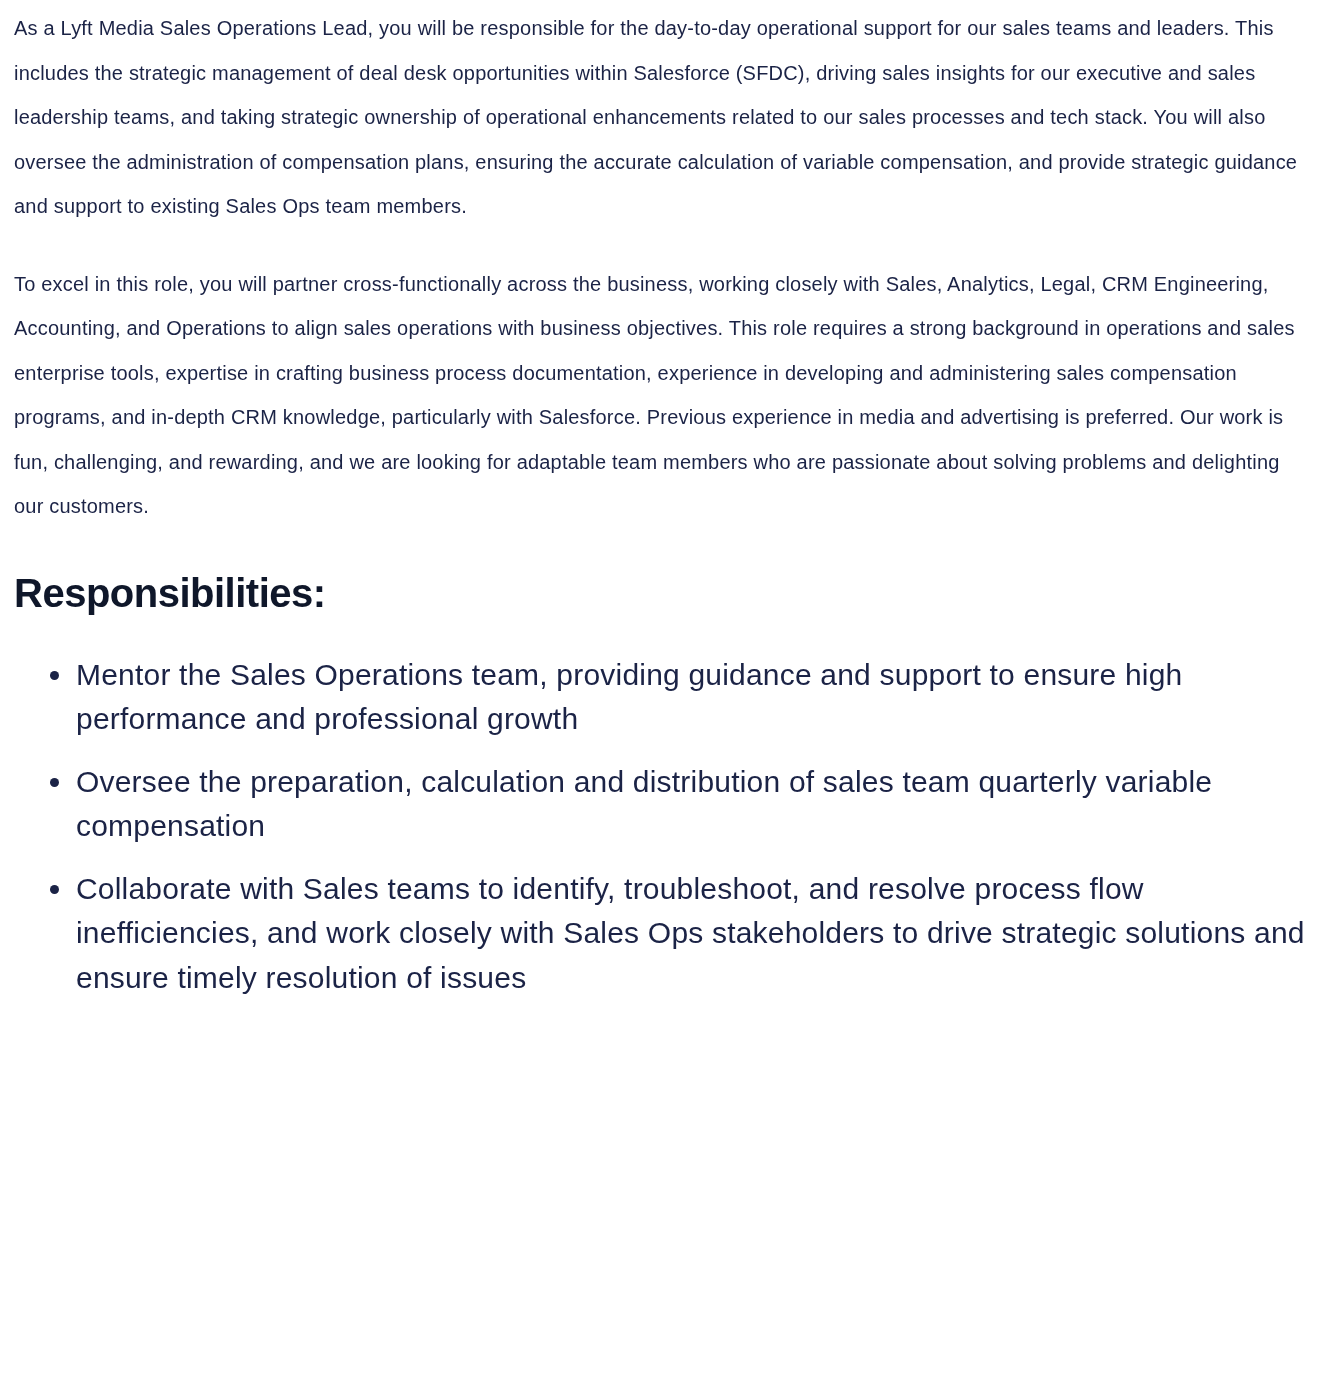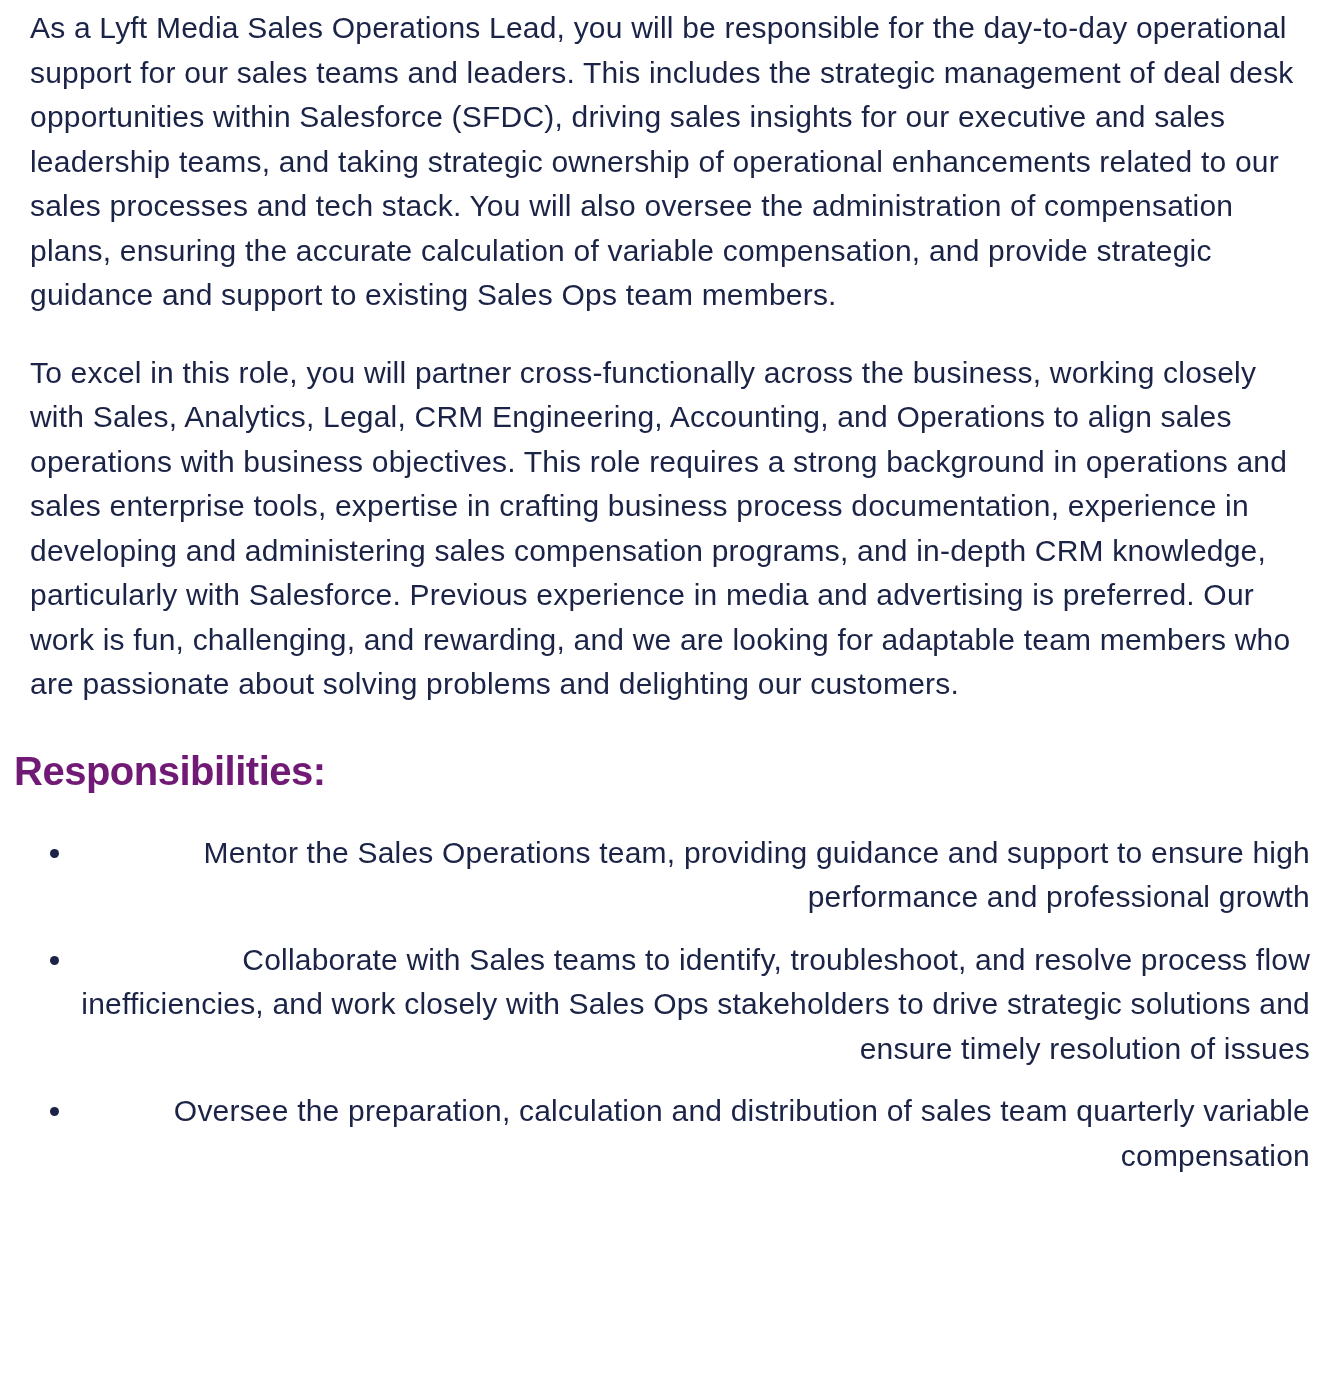--- a/index.html
+++ b/index.html
@@ -10,40 +10,39 @@
   body {
     width: 1332px;
     height: 1392px;
     box-sizing: border-box;
     padding: 6px 22px 0 14px;
     font-family: "Liberation Sans", "DejaVu Sans", sans-serif;
     color: #1b2346;
     overflow: hidden;
   }
   .jd-paragraph {
-    margin: 0 0 33px 16px;
-    font-size: 30px;
+    margin: 0 0 33px 0;
+    font-size: 20px;
     line-height: 44.5px;
     letter-spacing: 0.2px;
     max-width: 1296px;
   }
   .jd-heading {
     margin: 40px 0 36px 0;
     font-size: 40px;
     line-height: 48px;
     font-weight: 700;
     letter-spacing: -0.5px;
-    color: #701a75;
+    color: #0f172a;
   }
   .jd-list {
     margin: 0;
     padding: 0 0 0 0;
     list-style: none;
     max-width: 1310px;
-    text-align: right;
   }
   .jd-list li {
     position: relative;
     margin: 0 0 18px 0;
     padding-left: 62px;
     font-size: 30px;
     line-height: 44.5px;
     letter-spacing: 0.2px;
   }
   .jd-list li::before {
@@ -61,15 +60,15 @@
 <body>
 
 <p class="jd-paragraph">As a Lyft Media Sales Operations Lead, you will be responsible for the day-to-day operational support for our sales teams and leaders. This includes the strategic management of deal desk opportunities within Salesforce (SFDC), driving sales insights for our executive and sales leadership teams, and taking strategic ownership of operational enhancements related to our sales processes and tech stack. You will also oversee the administration of compensation plans, ensuring the accurate calculation of variable compensation, and provide strategic guidance and support to existing Sales Ops team members.</p>
 
 <p class="jd-paragraph">To excel in this role, you will partner cross-functionally across the business, working closely with Sales, Analytics, Legal, CRM Engineering, Accounting, and Operations to align sales operations with business objectives. This role requires a strong background in operations and sales enterprise tools, expertise in crafting business process documentation, experience in developing and administering sales compensation programs, and in-depth CRM knowledge, particularly with Salesforce. Previous experience in media and advertising is preferred. Our work is fun, challenging, and rewarding, and we are looking for adaptable team members who are passionate about solving problems and delighting our customers.</p>
 
 <h2 class="jd-heading">Responsibilities:</h2>
 
 <ul class="jd-list">
   <li>Mentor the Sales Operations team, providing guidance and support to ensure high performance and professional growth</li>
+  <li>Oversee the preparation, calculation and distribution of sales team quarterly variable compensation</li>
   <li>Collaborate with Sales teams to identify, troubleshoot, and resolve process flow inefficiencies, and work closely with Sales Ops stakeholders to drive strategic solutions and ensure timely resolution of issues</li>
-  <li>Oversee the preparation, calculation and distribution of sales team quarterly variable compensation</li>
 </ul>
 
 </body></html>

